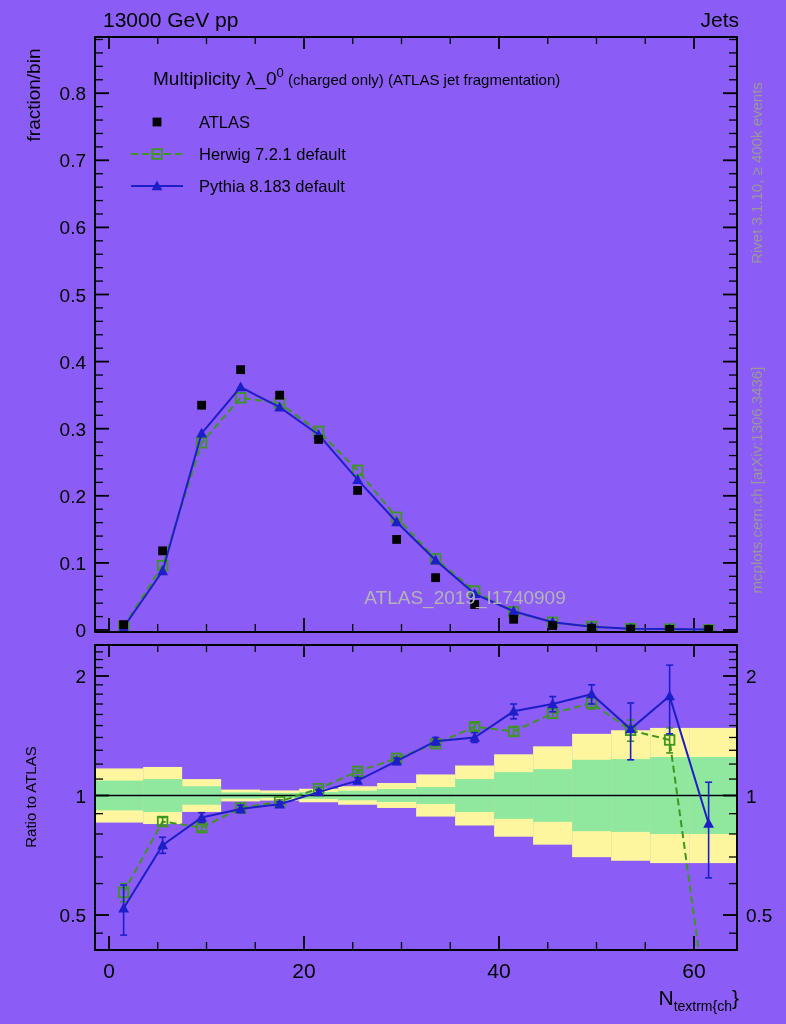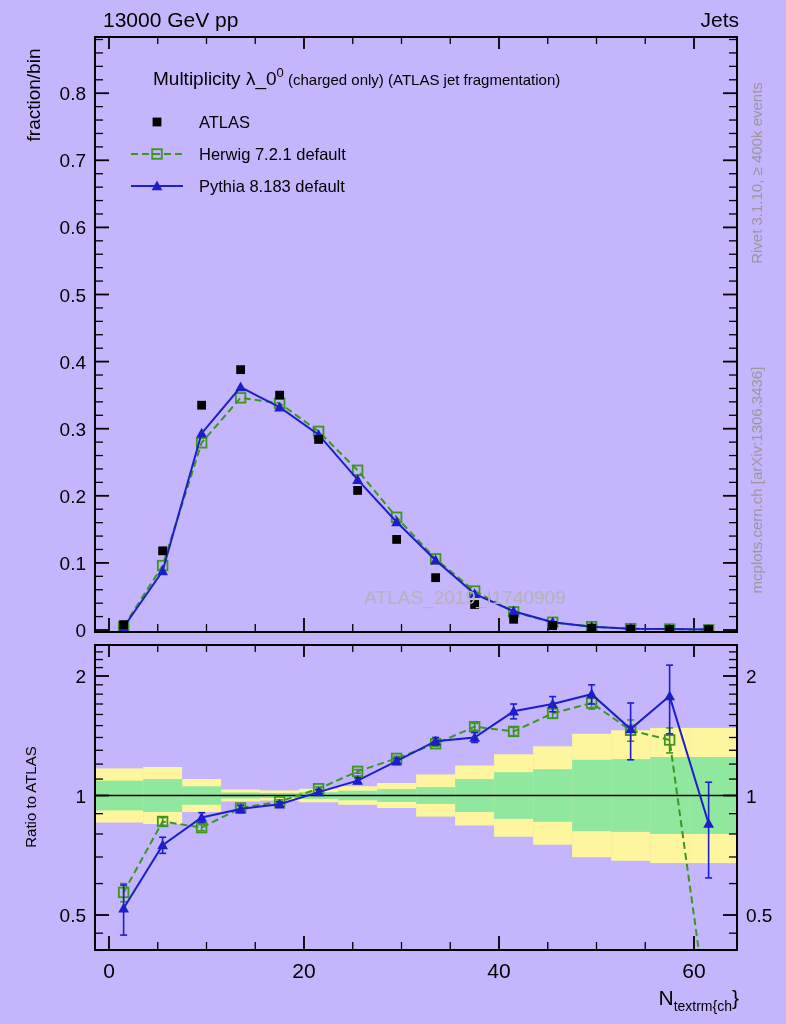--- a/index.html
+++ b/index.html
@@ -1,16 +1,16 @@
 <!DOCTYPE html>
 <html><head>
 <meta charset="utf-8">
 <style>
   html,body{margin:0;padding:0;background:#ffffff;}
-  #page{position:relative;width:786px;height:1024px;background:#c4b5fd;overflow:hidden;
+  #page{position:relative;width:786px;height:1024px;background:#8b5cf6;overflow:hidden;
         font-family:"Liberation Sans", sans-serif;}
   svg text{font-family:"Liberation Sans", sans-serif;}
 </style>
 </head>
 <body>
 
 <div id="page">
 <svg id="chart" width="786" height="1024" viewBox="0 0 786 1024">
 
   <defs>

